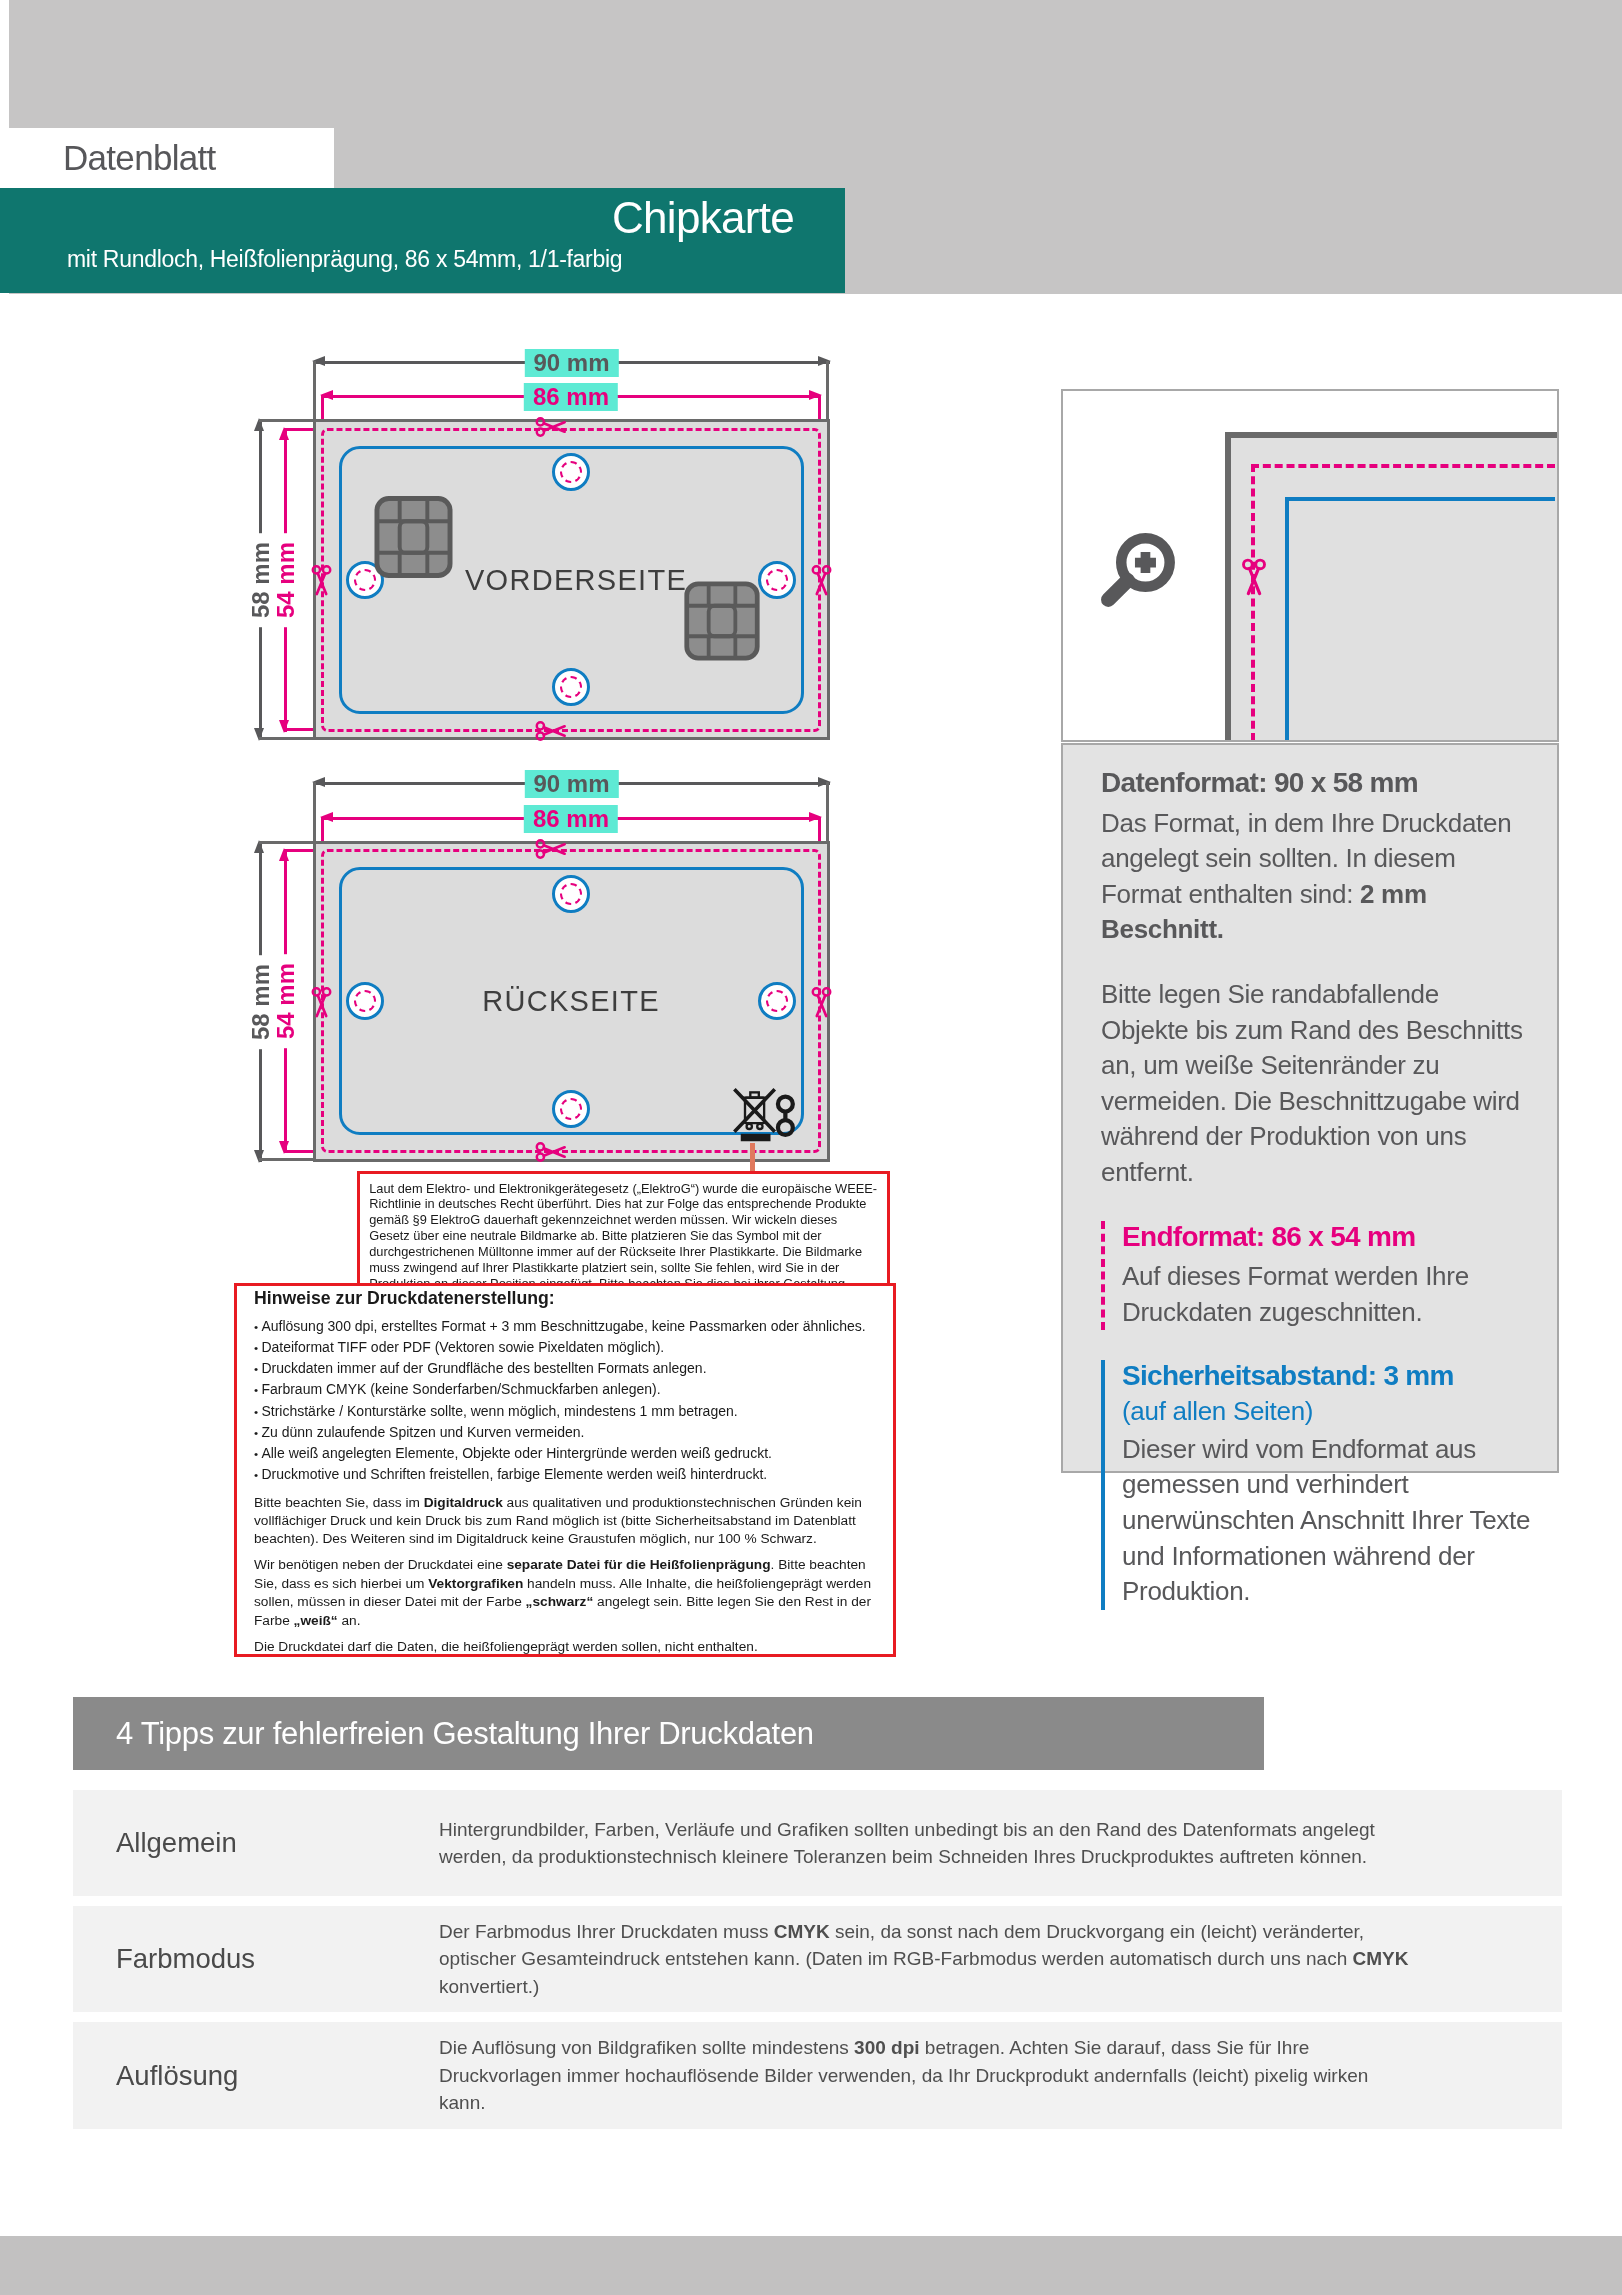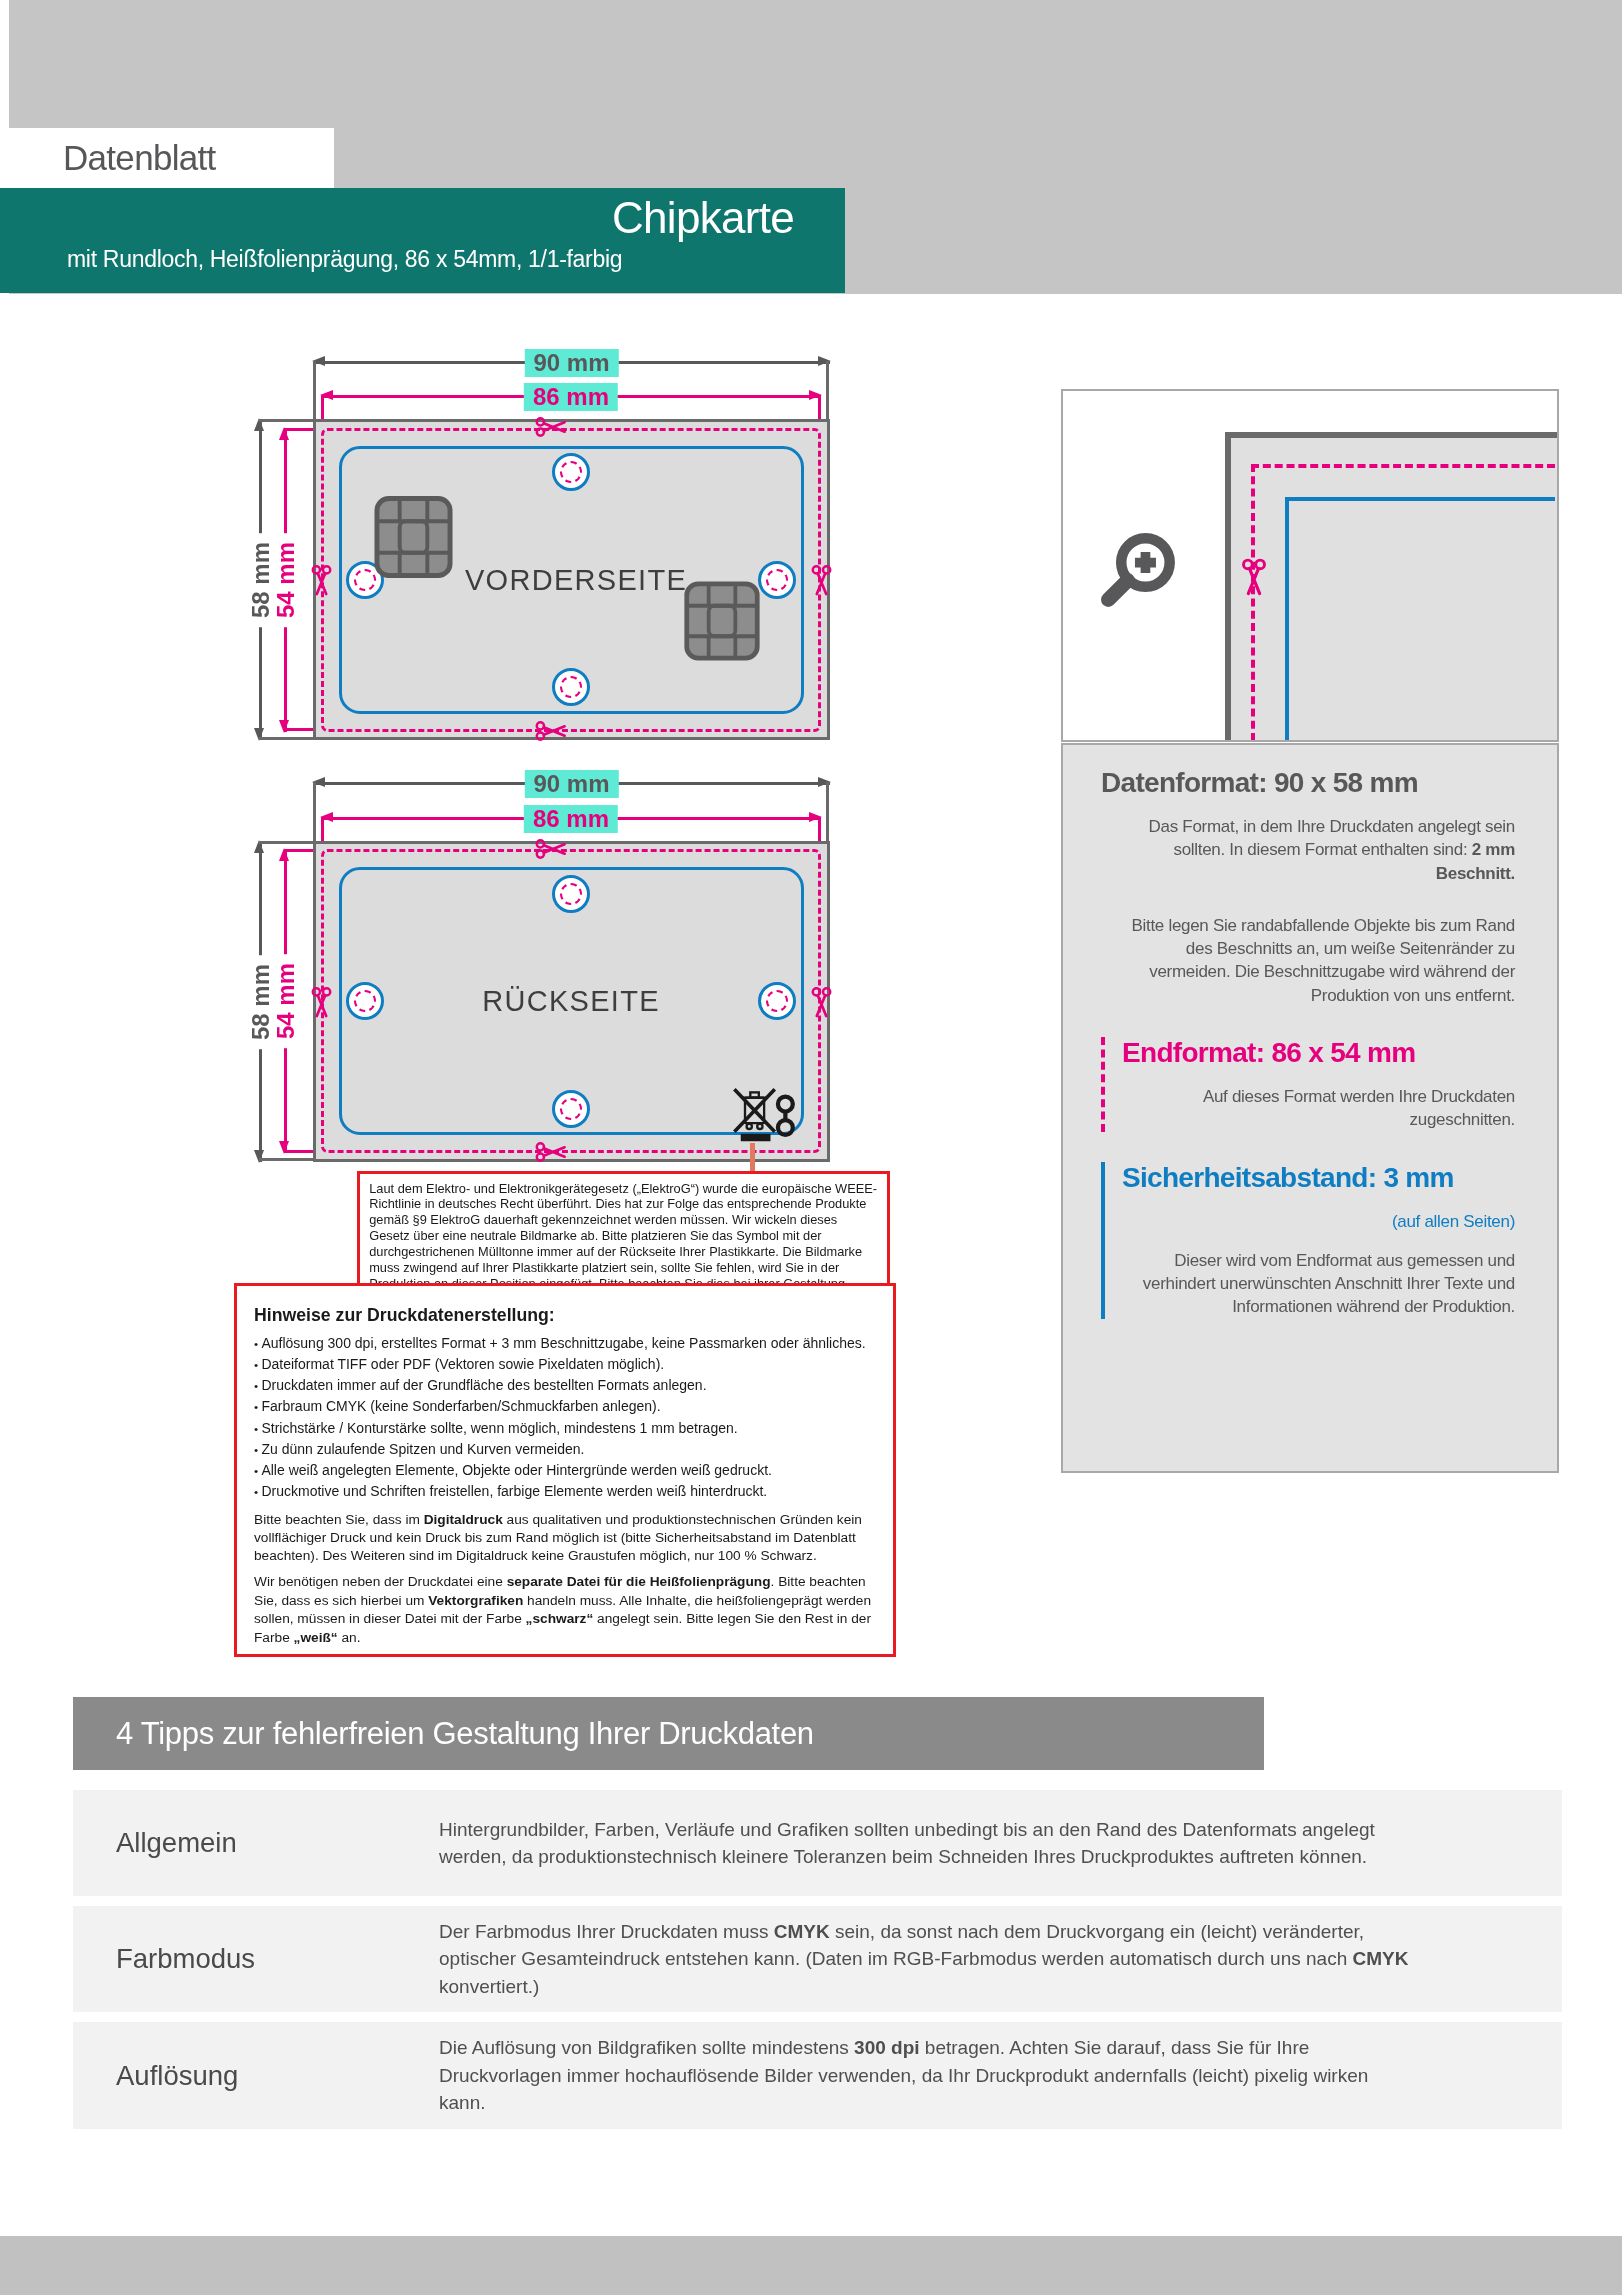--- a/index.html
+++ b/index.html
@@ -31,33 +31,33 @@
   .trimrect{position:absolute;width:500px;height:304px;border:3.3px dashed #e6007e;border-radius:6.5px;box-sizing:border-box;}
   .saferect{position:absolute;width:465px;height:268px;border:3.3px solid #0f7dc2;border-radius:21px;box-sizing:border-box;}
   .hole{position:absolute;width:38px;height:38px;border:3.3px solid #0f7dc2;border-radius:50%;background:#ffffff;
         box-sizing:border-box;display:flex;align-items:center;justify-content:center;}
   .hole i{display:block;width:22px;height:22px;border:2.3px dashed #e6007e;border-radius:50%;box-sizing:border-box;}
   .side-label{position:absolute;transform:translate(-50%,-50%);font-size:29px;color:#3e3e3e;letter-spacing:1.3px;white-space:nowrap;}
   .scissors{position:absolute;color:#e6007e;}
   
   .redbox{position:absolute;border:3.3px solid #e81b22;background:#ffffff;box-sizing:border-box;color:#1a1a1a;}
   .weee-text{padding:6.5px 9.2px;font-size:12.8px;line-height:1.24;}
-  .hinweise{padding:19px 17px;overflow:hidden;}
+  .hinweise{padding:2px 17px;overflow:hidden;}
   .hinweise h3{margin:0 0 6.5px 0;font-size:17.7px;color:#1a1a1a;}
   .hinweise ul{list-style:none;margin:0;padding:0;}
   .hinweise li{font-size:14px;line-height:1.52;color:#1a1a1a;}
   .hinweise li::before{content:"• ";font-size:11.8px;}
   .hinweise p{margin:7.9px 0 0 0;font-size:13.7px;line-height:1.34;color:#1a1a1a;}
   
   .zoombox{position:absolute;left:1061px;top:389px;width:498px;height:353px;background:#ffffff;
            border:2.6px solid #a8a8a8;box-sizing:border-box;overflow:hidden;}
   .graypanel{position:absolute;left:1061px;top:743px;width:498px;height:730px;background:#e3e3e3;
            border:2.6px solid #a8a8a8;box-sizing:border-box;padding:22px 26px 0 38px;}
   .graypanel h2{margin:0 0 6.5px 0;font-size:28px;letter-spacing:-0.7px;color:#58585a;}
-  .graypanel p{margin:16px;font-size:17px;line-height:1.37;color:#58585a;letter-spacing:-0.3px;text-align:right;}
+  .graypanel p{margin:0;font-size:26px;line-height:1.37;color:#58585a;letter-spacing:-0.3px;}
   .sect{margin-top:30px;padding-left:17px;}
   .sect.end{border-left:4.6px dashed #e6007e;}
   .sect.safe{border-left:4.6px solid #0f7dc2;}
   .mag-h{color:#e6007e !important;}
   .safe-h{color:#0f7dc2 !important;}
   .safe-sub{color:#0f7dc2 !important;margin-bottom:2.6px !important;}
   
   .tipsbar{position:absolute;left:73px;top:1697px;width:1191px;height:73px;background:#8a8a8a;}
   .tipsbar span{display:block;padding-left:43px;line-height:73px;font-size:31px;color:#ffffff;letter-spacing:-0.3px;}
   .tip-row{position:absolute;left:73px;width:1489px;background:#f2f2f2;display:flex;align-items:center;}

